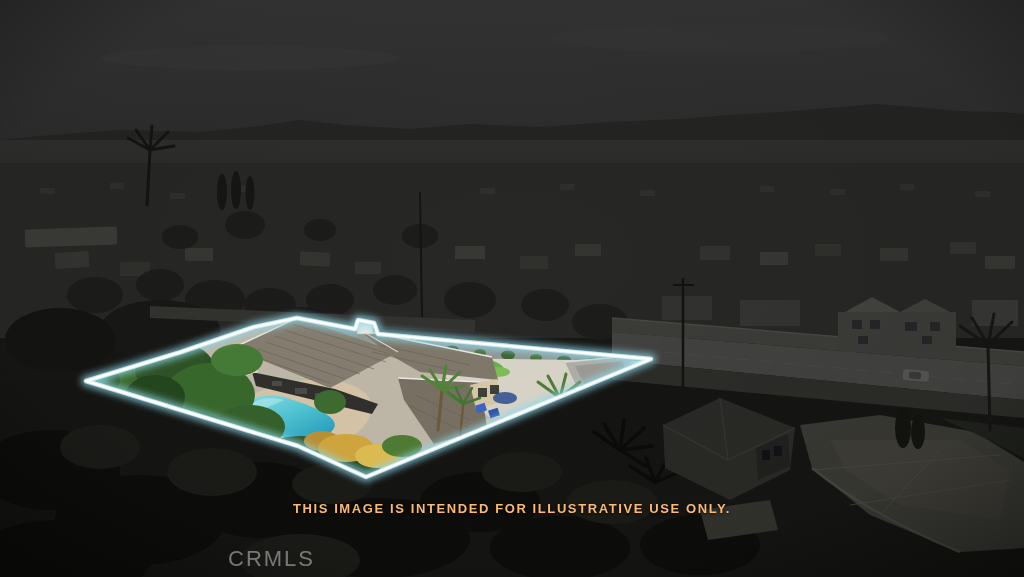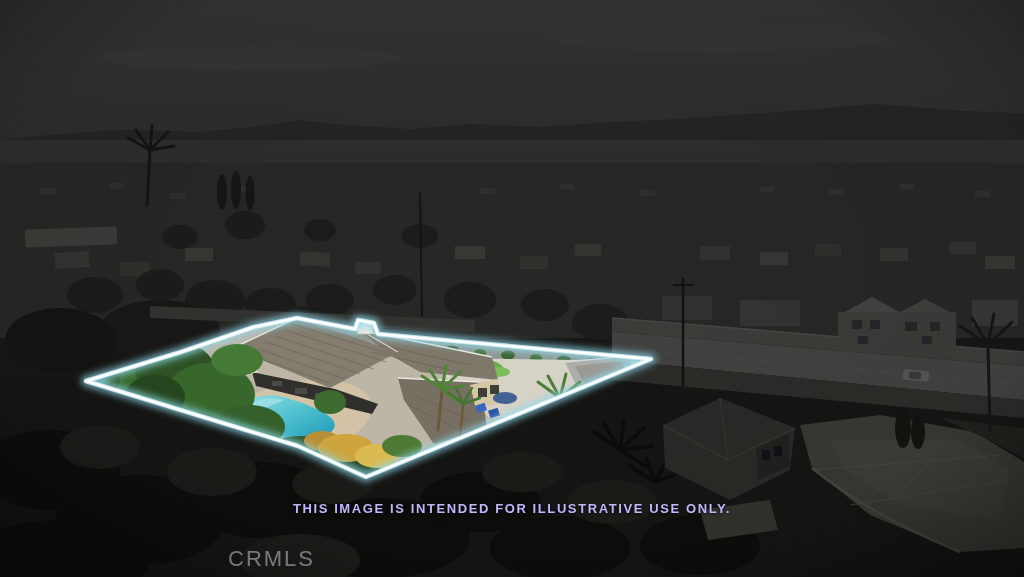--- a/index.html
+++ b/index.html
@@ -1,20 +1,20 @@
 <!DOCTYPE html>
 <html><head>
 <meta charset="utf-8">
 <style>
   html,body{margin:0;padding:0;background:#000;}
   .stage{position:relative;width:1024px;height:577px;overflow:hidden;background:#161614;
          font-family:"Liberation Sans",sans-serif;}
   .stage svg{position:absolute;left:0;top:0;}
   .disclaimer{position:absolute;left:0;right:0;top:501px;text-align:center;
-              color:#c4b5fd;font-size:13px;font-weight:bold;letter-spacing:1.6px;
+              color:#fdba74;font-size:13px;font-weight:bold;letter-spacing:1.6px;
               line-height:16.5px;text-shadow:0 1px 3px rgba(0,0,0,.75);white-space:nowrap;}
   .watermark{position:absolute;left:228px;top:546px;font-size:22px;font-weight:400;
              letter-spacing:2px;color:rgba(255,255,255,.42);}
 </style>
 </head>
 <body>
 
 <div class="stage">
 
 <svg width="1024" height="577" viewBox="0 0 1024 577">

